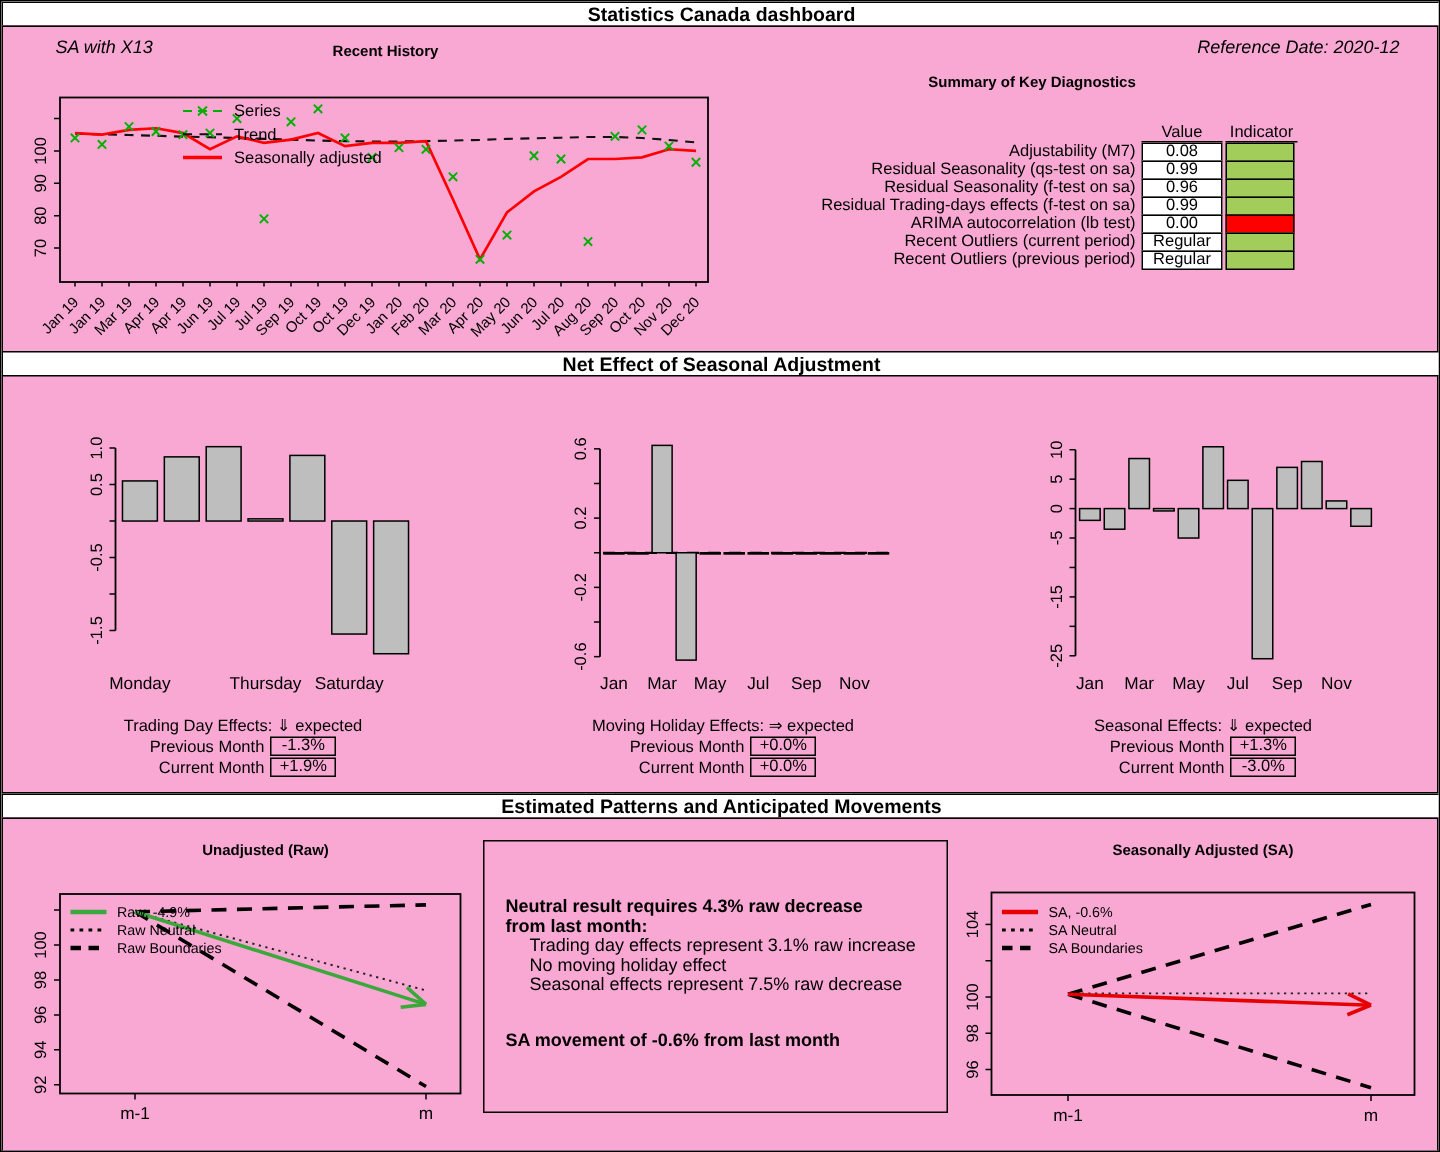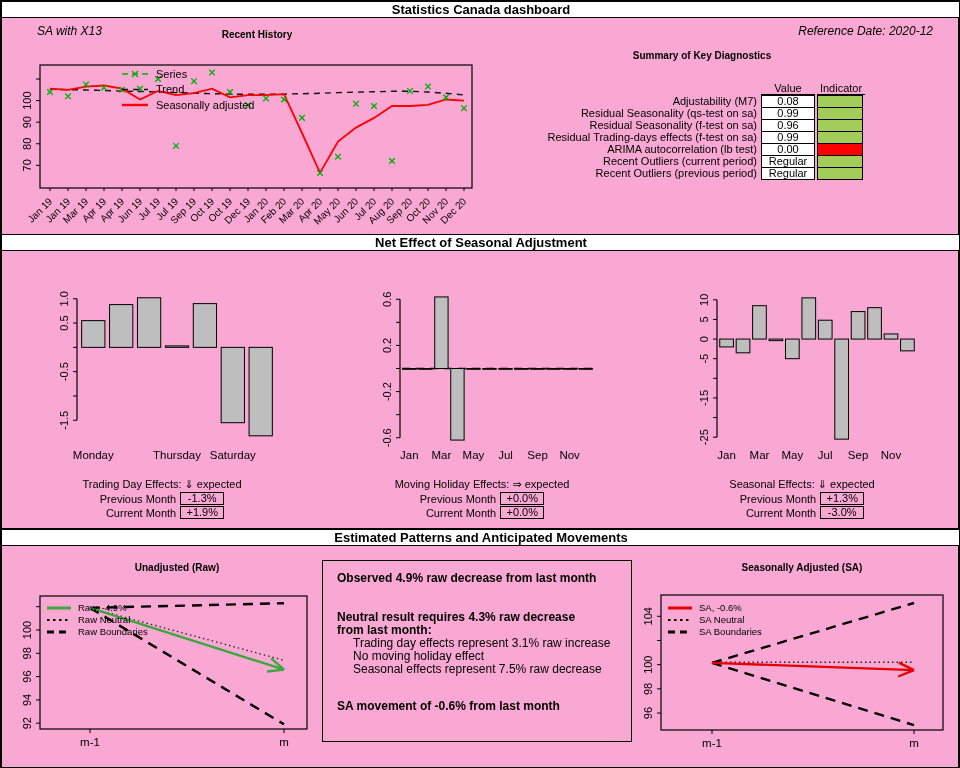--- a/index.html
+++ b/index.html
@@ -160,21 +160,21 @@
         <line x1="130" y1="23" x2="136" y2="29" stroke="#00b000" stroke-width="1.3"></line>
         <line x1="130" y1="29" x2="136" y2="23" stroke="#00b000" stroke-width="1.3"></line>
         <line x1="120" y1="41.5" x2="146" y2="41.5" stroke="#111111" stroke-width="1.4" stroke-dasharray="6,5"></line>
         <line x1="120" y1="57" x2="146" y2="57" stroke="#ff0000" stroke-width="2.4"></line>
         <text x="154" y="29.5" font-size="11">Series</text>
         <text x="154" y="45" font-size="11">Trend</text>
         <text x="154" y="60.5" font-size="11">Seasonally adjusted</text>
       </svg>
 
     <div class="italic" style="position:absolute;right:25px;top:6px;text-align:center;">Reference Date: 2020-12</div>
-    <div class="chart-title" style="left:560px;top:32px;width:280px;">Summary of Key Diagnostics</div>
+    <div class="chart-title" style="left:546px;top:32px;width:280px;">Summary of Key Diagnostics</div>
 
     <div class="diag">
       <div class="diag-head">
         <div style="width:339px;"></div>
         <div class="h" style="width:54px;">Value</div>
         <div class="h" style="width:48px;margin-left:2px;">Indicator</div>
       </div>
       <div id="diag-rows">
           <div class="diag-row">
             <div class="diag-label">Adjustability (M7)</div>
@@ -386,21 +386,20 @@
         <line x1="282" y1="83.60420315236435" x2="265.10643214230964" y2="85.50350961463195" stroke="#3aa83a" stroke-width="2.4"></line>
         <line x1="45" y1="22" x2="69" y2="22" stroke="#3aa83a" stroke-width="3"></line>
         <text x="76" y="25" font-size="9.5">Raw, -4.9%</text>
         <line x1="45" y1="34" x2="69" y2="34" stroke="#000" stroke-width="2" stroke-dasharray="2.5,3.5"></line>
         <text x="76" y="37" font-size="9.5">Raw Neutral</text>
         <line x1="45" y1="46" x2="69" y2="46" stroke="#000" stroke-width="3" stroke-dasharray="7,5"></line>
         <text x="76" y="49" font-size="9.5">Raw Boundaries</text>
       </svg>
 
     <div class="notes">
-      <div class="nb">Observed 4.9% raw decrease from last month</div>
       <div class="nb sp26">Neutral result requires 4.3% raw decrease</div>
       <div class="nb">from last month:</div>
       <div class="nn">Trading day effects represent 3.1% raw increase</div>
       <div class="nn">No moving holiday effect</div>
       <div class="nn">Seasonal effects represent 7.5% raw decrease</div>
       <div class="nb sp22">SA movement of -0.6% from last month</div>
     </div>
 
     <div class="chart-title" style="left:670px;top:16px;width:260px;">Seasonally Adjusted (SA)</div>
     <svg style="left:630px;top:40px;" width="330" height="180">

